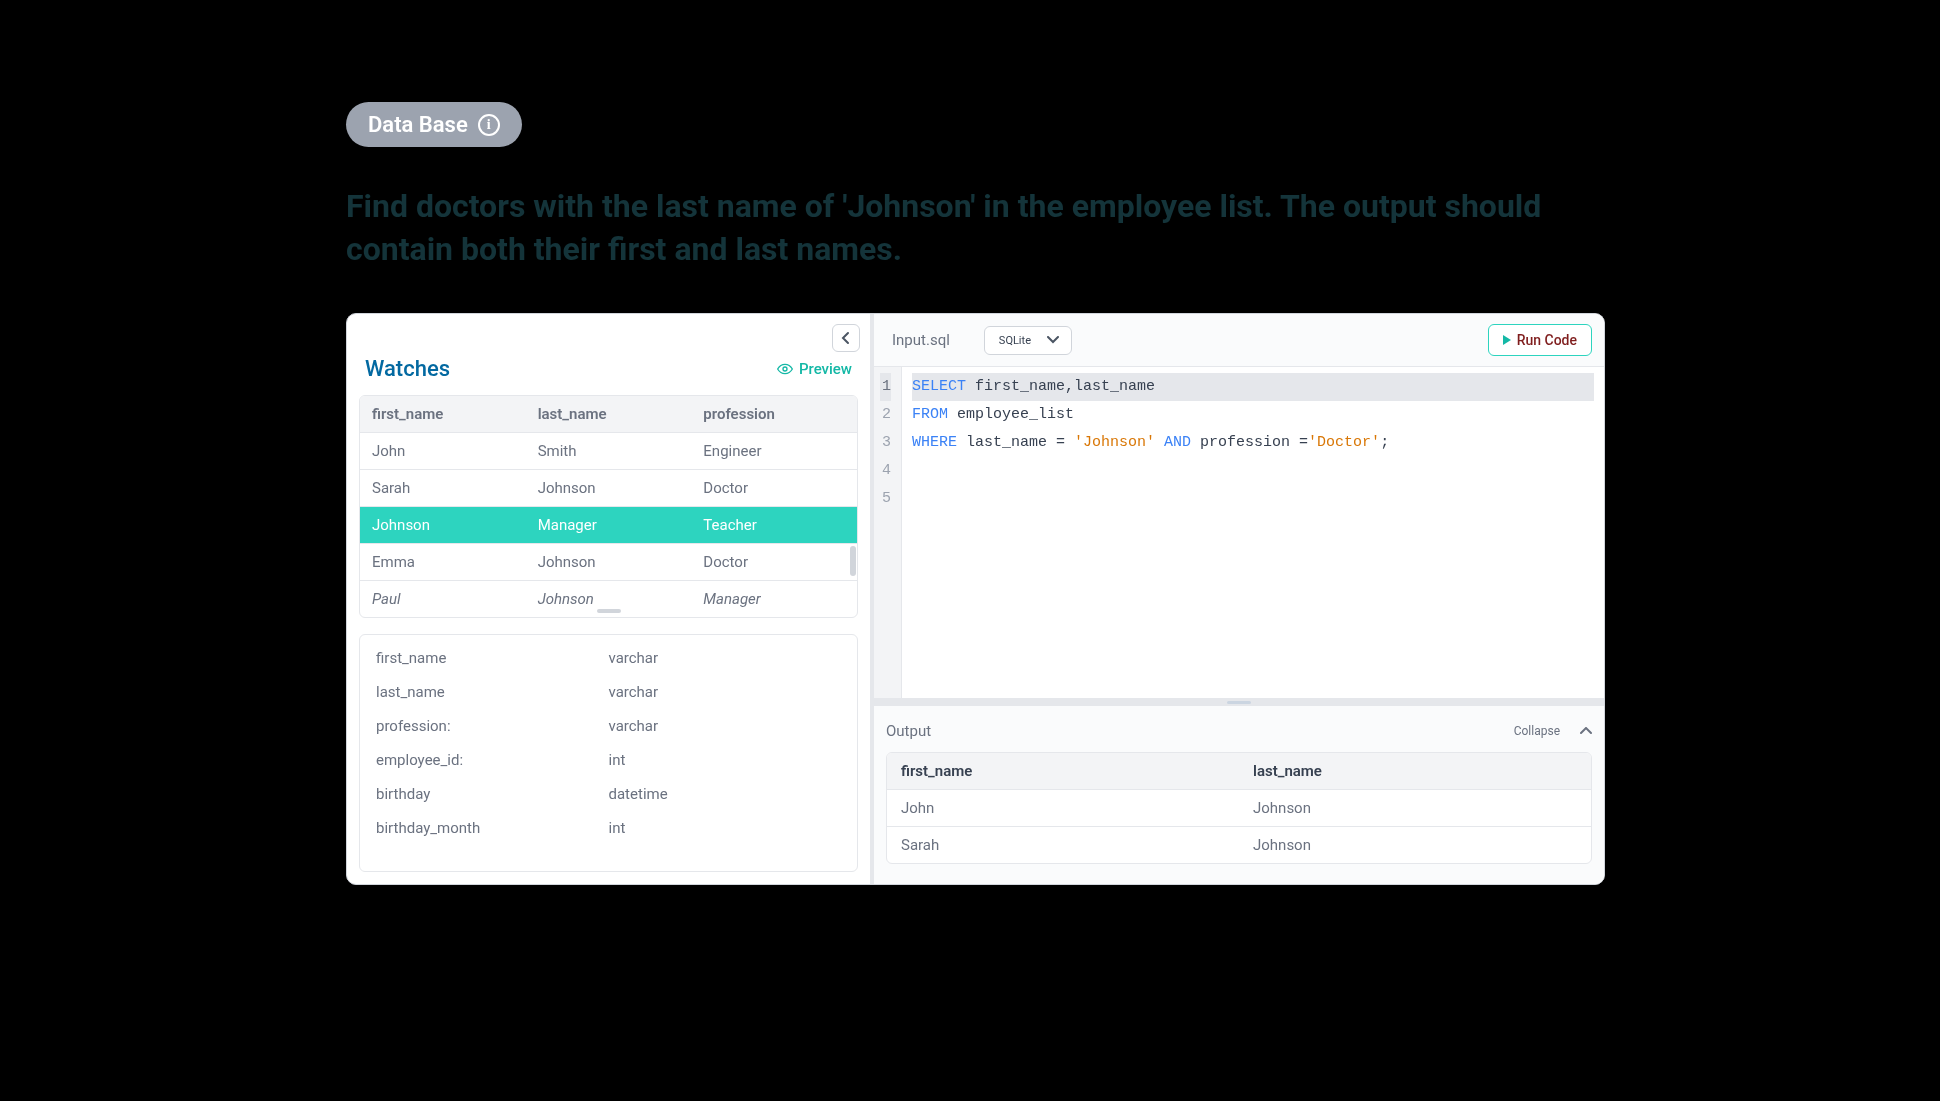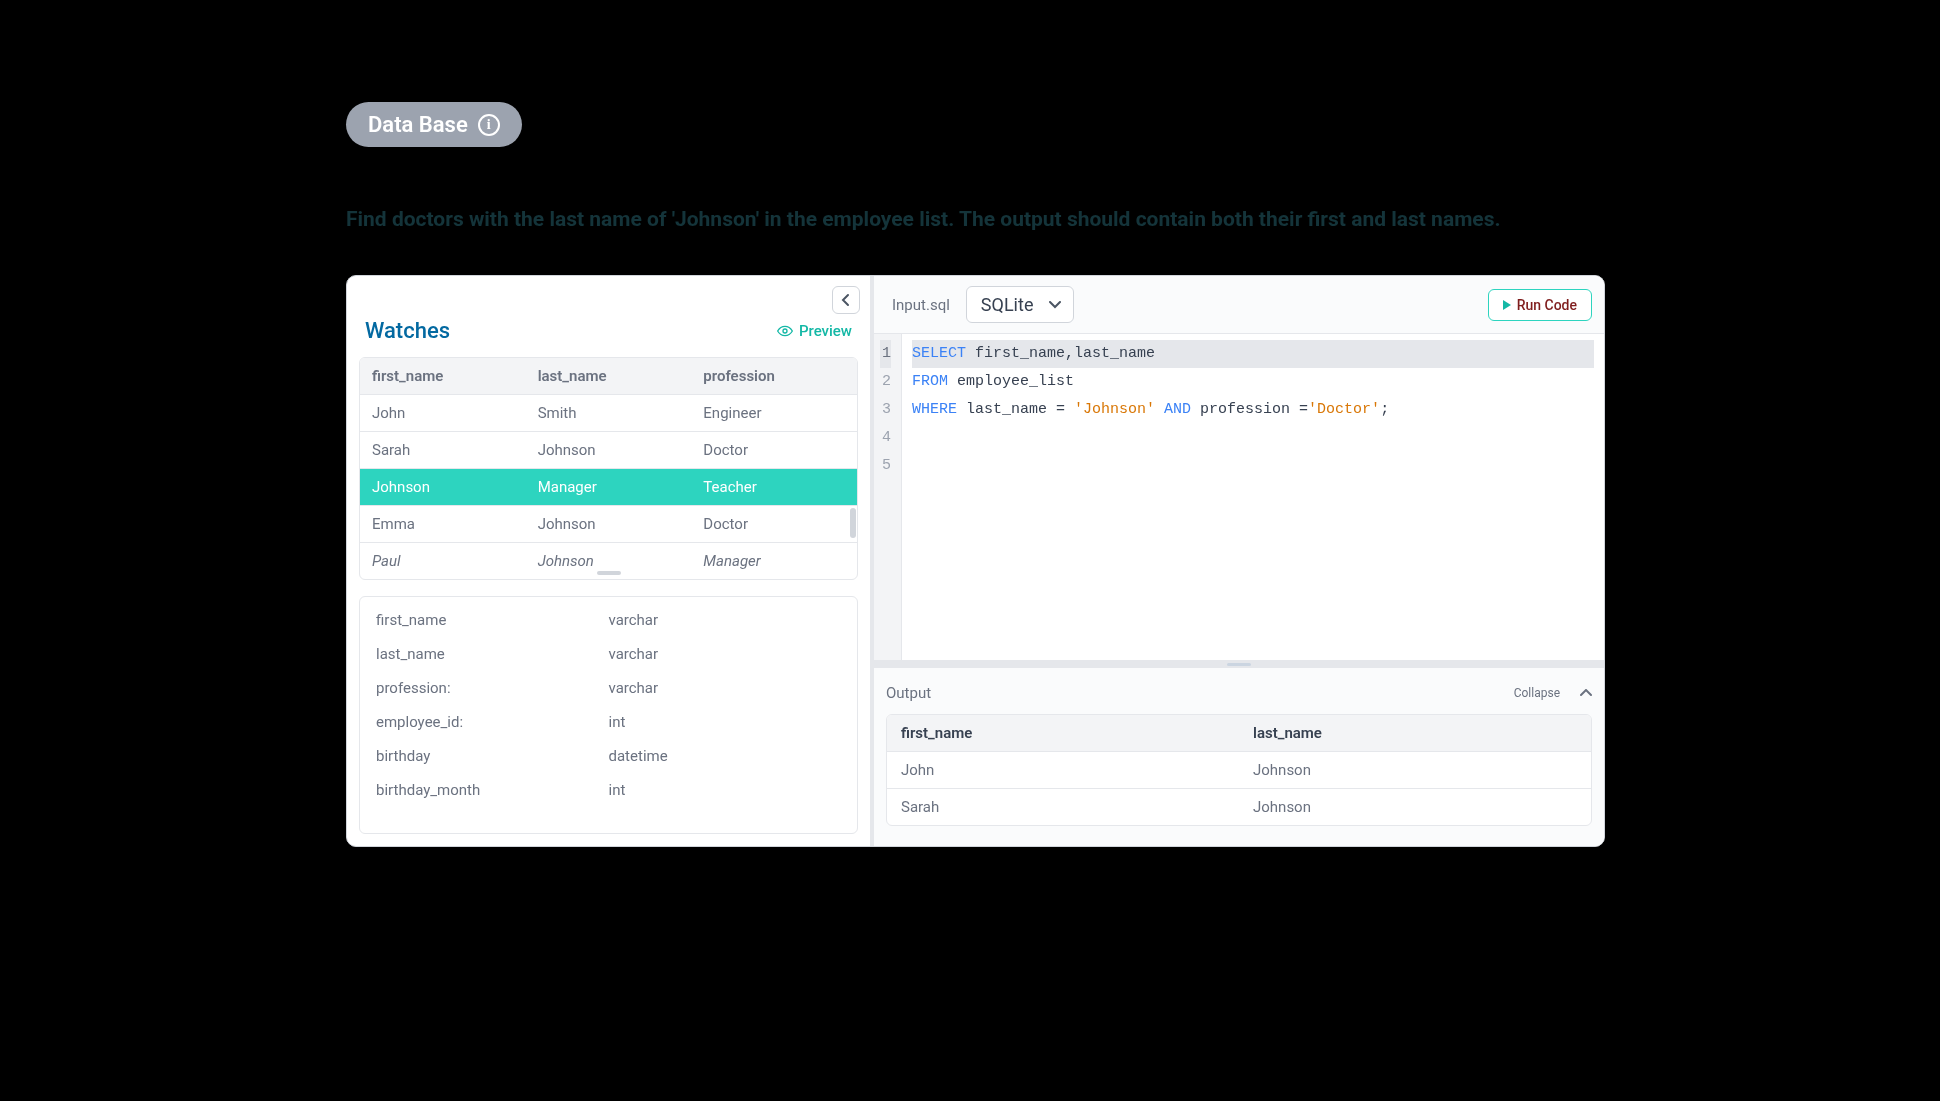--- a/index.html
+++ b/index.html
@@ -33,23 +33,23 @@
     border: 2px solid #fff;
     border-radius: 50%;
     display: flex;
     align-items: center;
     justify-content: center;
     font-size: 14px;
     font-weight: 600;
     font-family: serif;
   }
   .prompt-text {
-    margin-top: 58px;
+    margin-top: 38px;
     color: #14343a;
-    font-size: 21px;
+    font-size: 32px;
     font-weight: 700;
     line-height: 1.35;
     max-width: 1240px;
   }
   .card {
     margin-top: 42px;
     background: #fff;
     border: 1px solid #d1d5db;
     border-radius: 10px;
     width: 1259px;
@@ -165,31 +165,31 @@
 
   .right-panel {
     flex: 1;
     display: flex;
     flex-direction: column;
     background: #fafbfc;
   }
   .editor-header {
     display: flex;
     align-items: center;
-    gap: 16px;
+    gap: 34px;
     padding: 10px 12px;
     border-bottom: 1px solid #e5e7eb;
     background: #fafbfc;
   }
   .file-label { color: #6b7280; font-size: 15px; margin-left: 6px; }
   .select-box {
     border: 1px solid #d1d5db;
     border-radius: 6px;
     padding: 7px 40px 7px 14px;
-    font-size: 18px;
+    font-size: 11px;
     color: #374151;
     background: #fff;
     position: relative;
     cursor: pointer;
   }
   .select-box .chev {
     position: absolute;
     right: 12px;
     top: 50%;
     transform: translateY(-50%);

